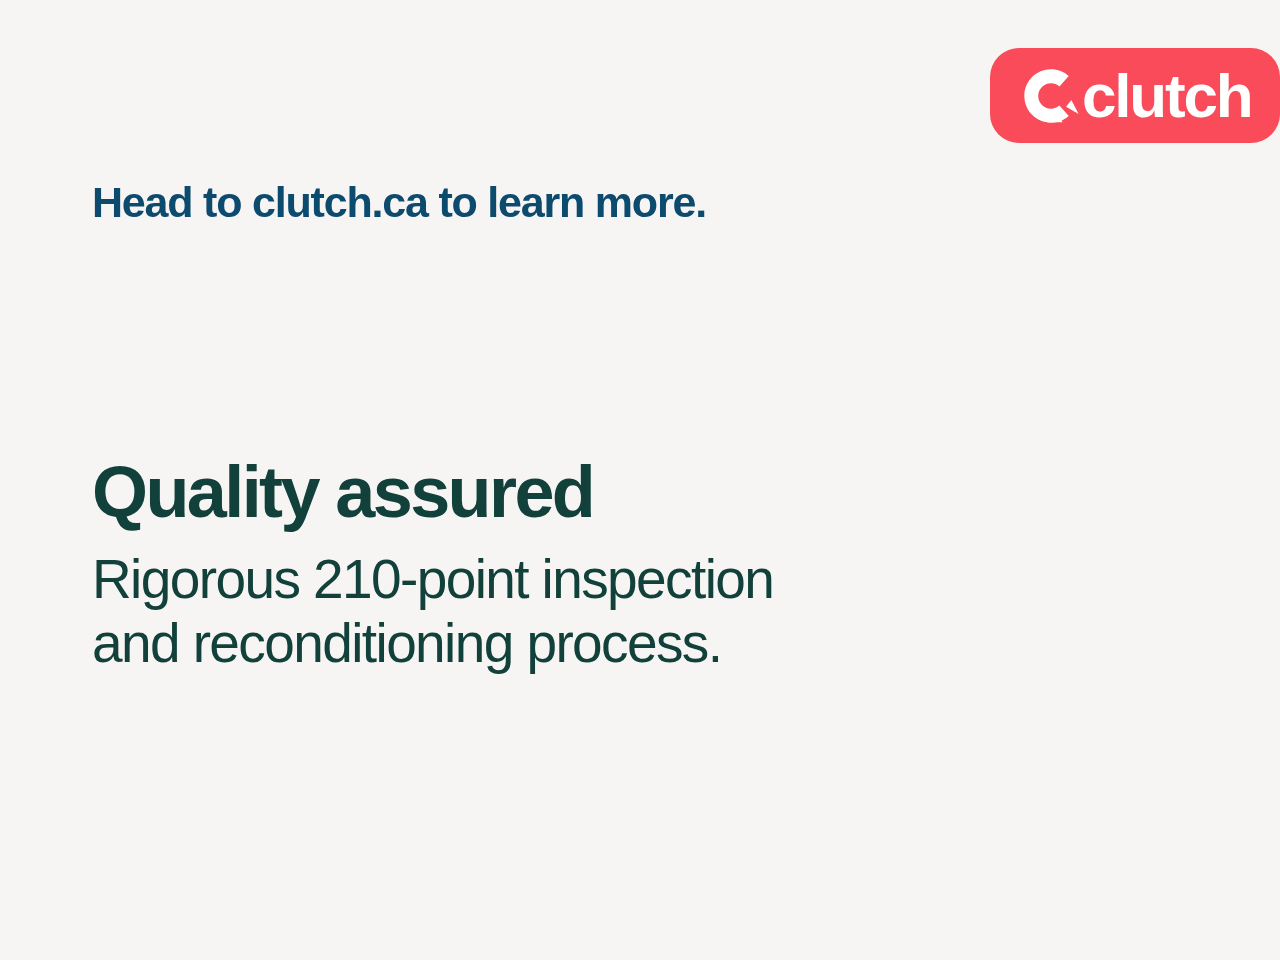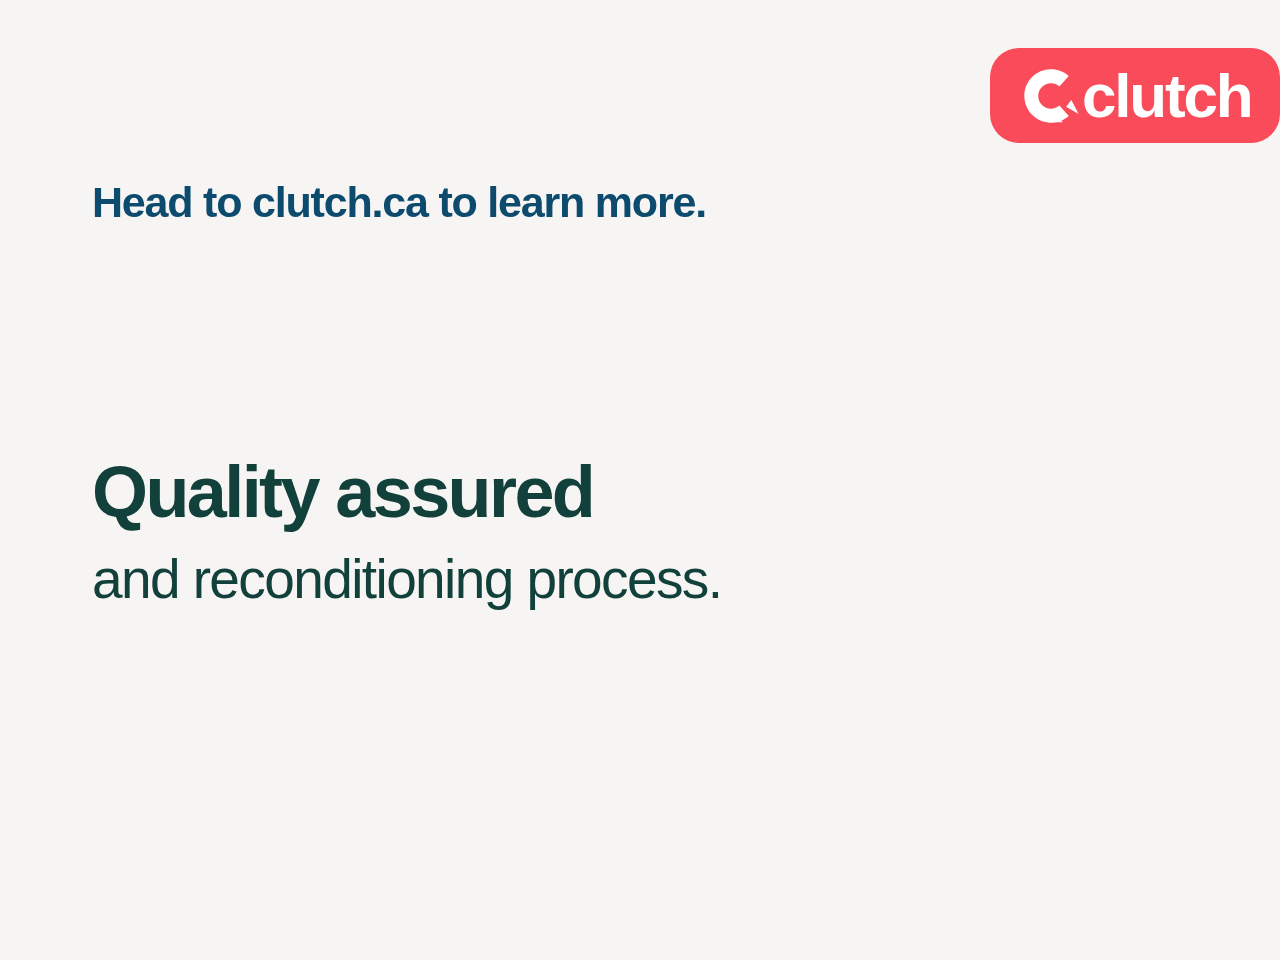--- a/index.html
+++ b/index.html
@@ -116,17 +116,18 @@
       </svg>
       <span class="logo-wordmark">clutch</span>
     </div>
   </div>
 
   <div class="kicker">Head to clutch.ca to learn more.</div>
 
   <div class="message">
     <h1 class="headline">Quality assured</h1>
     <p class="subcopy">
+      <span class="subcopy-line">Rigorous 210-point inspection</span>
       <span class="subcopy-line">and reconditioning process.</span>
     </p>
   </div>
 
 </div>
 
 </body></html>

